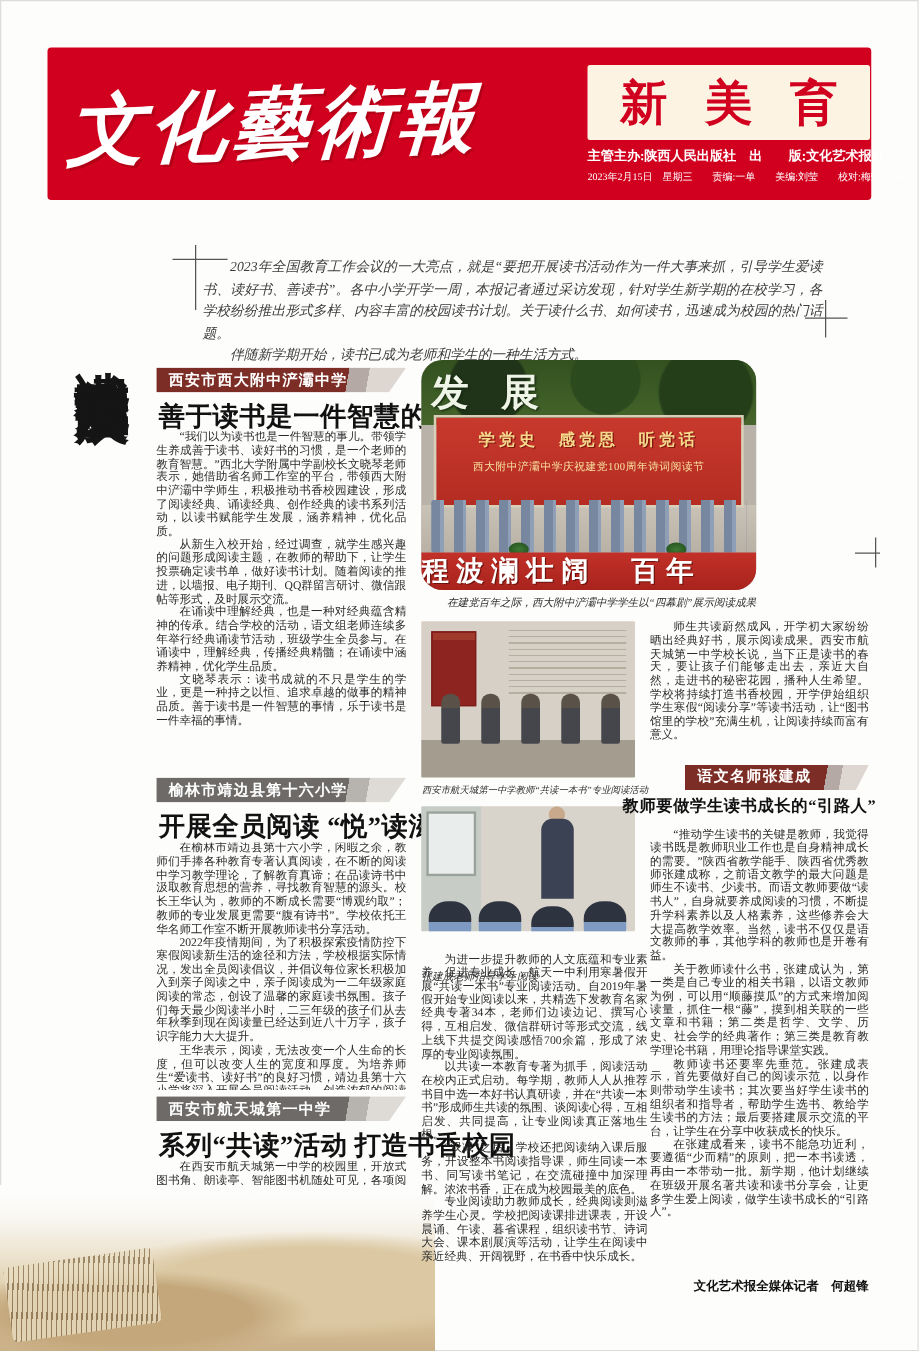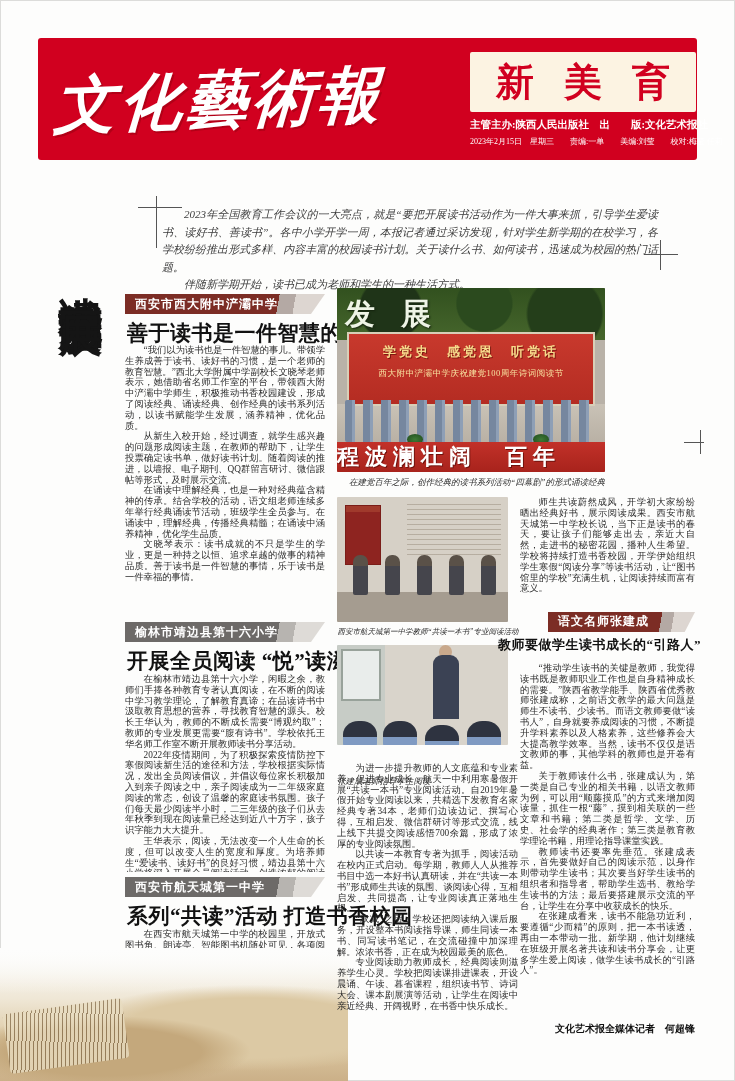--- a/index.html
+++ b/index.html
@@ -144,34 +144,34 @@
   <div class="abs headline" style="left:127px;top:902px;">系列“共读”活动 打造书香校园</div>
   <div class="abs body-txt" style="left:125px;top:929px;width:200px;height:58px;">
     <p>在西安市航天城第一中学的校园里，开放式图书角、朗读亭、智能图书机随处可见，各项阅读活动扎实开展，形成了航天一中书香校园建设特有的模式，形成师生共读的氛围。</p>
   </div>
 
   <div class="abs book">
     <div class="abs book-pages"></div>
     <div class="abs book-fade"></div>
   </div>
 
-  <div class="abs photo stage" style="left:337px;top:288px;width:268px;height:184px;">
+  <div class="abs photo stage" style="left:337px;top:288px;width:268px;height:184px;border-radius:17px;">
     <div class="abs p1-trees"></div>
     <div class="abs p1-fazhan">发展</div>
     <div class="abs p1-floor"></div>
     <div class="abs p1-board">
       <div class="p1-slogan">学党史　感党恩　听党话</div>
       <div class="p1-sub">西大附中浐灞中学庆祝建党100周年诗词阅读节</div>
     </div>
     <div class="abs p1-crowd"></div>
     <div class="abs p1-plant" style="left:70px;top:146px;"></div>
     <div class="abs p1-plant" style="left:196px;top:146px;"></div>
     <div class="abs p1-redstrip">程波澜壮阔　百年</div>
   </div>
-  <div class="abs caption" style="left:337px;top:477px;width:268px;text-align:right;">在建党百年之际，创作经典的读书系列活动“四幕剧”的形式诵读经典</div>
+  <div class="abs caption" style="left:337px;top:477px;width:268px;text-align:right;">在建党百年之际，西大附中浐灞中学学生以“四幕剧”展示阅读成果</div>
 
   <div class="abs photo panel" style="left:337px;top:497px;width:171px;height:125px;">
     <div class="abs p2-poster"></div>
     <div class="abs p2-script"></div>
     <div class="abs p2-fig" style="left:16px;"></div>
     <div class="abs p2-fig" style="left:48px;"></div>
     <div class="abs p2-fig" style="left:80px;"></div>
     <div class="abs p2-fig" style="left:112px;"></div>
     <div class="abs p2-fig" style="left:144px;"></div>
   </div>

